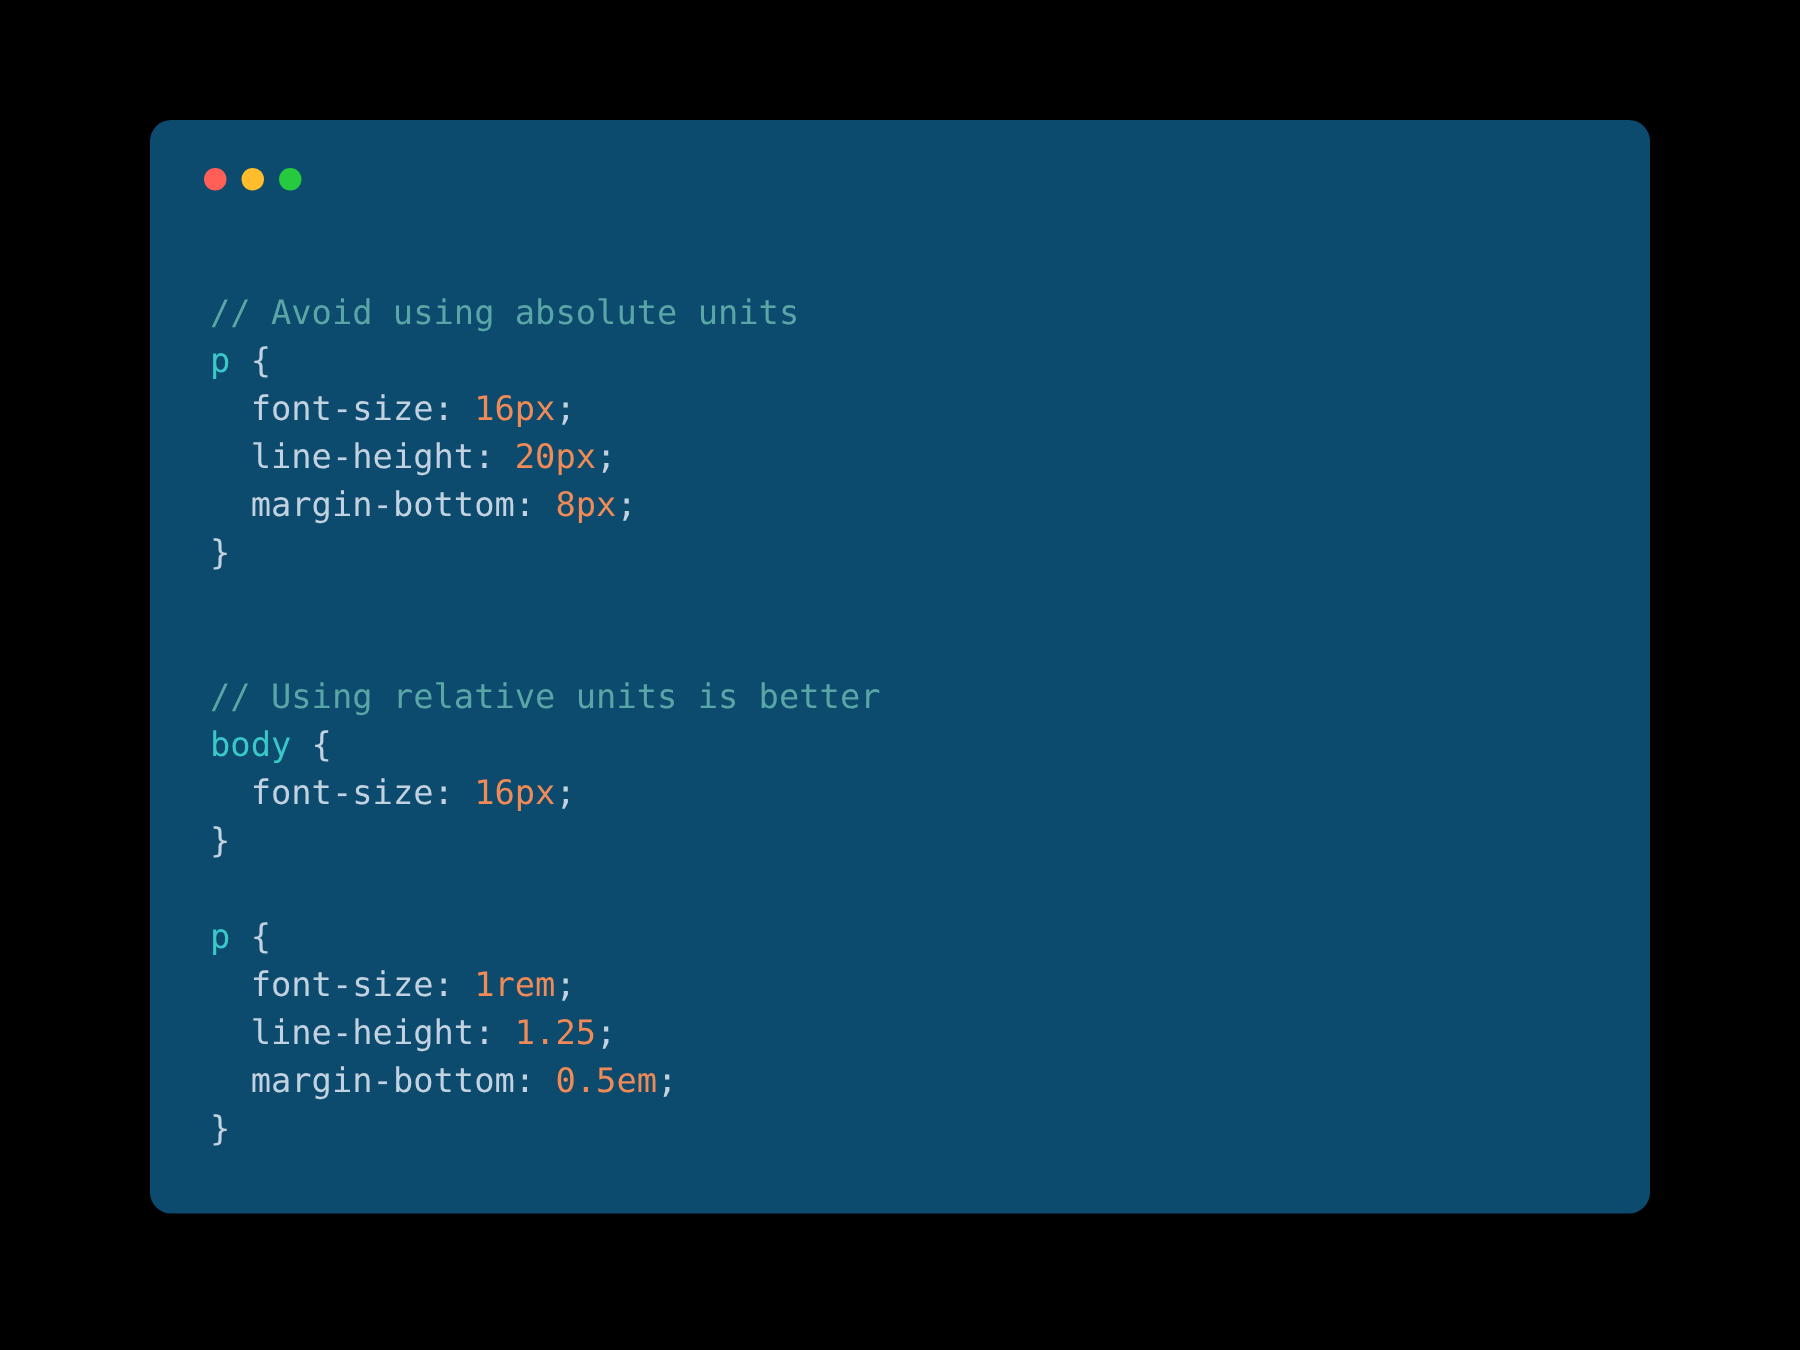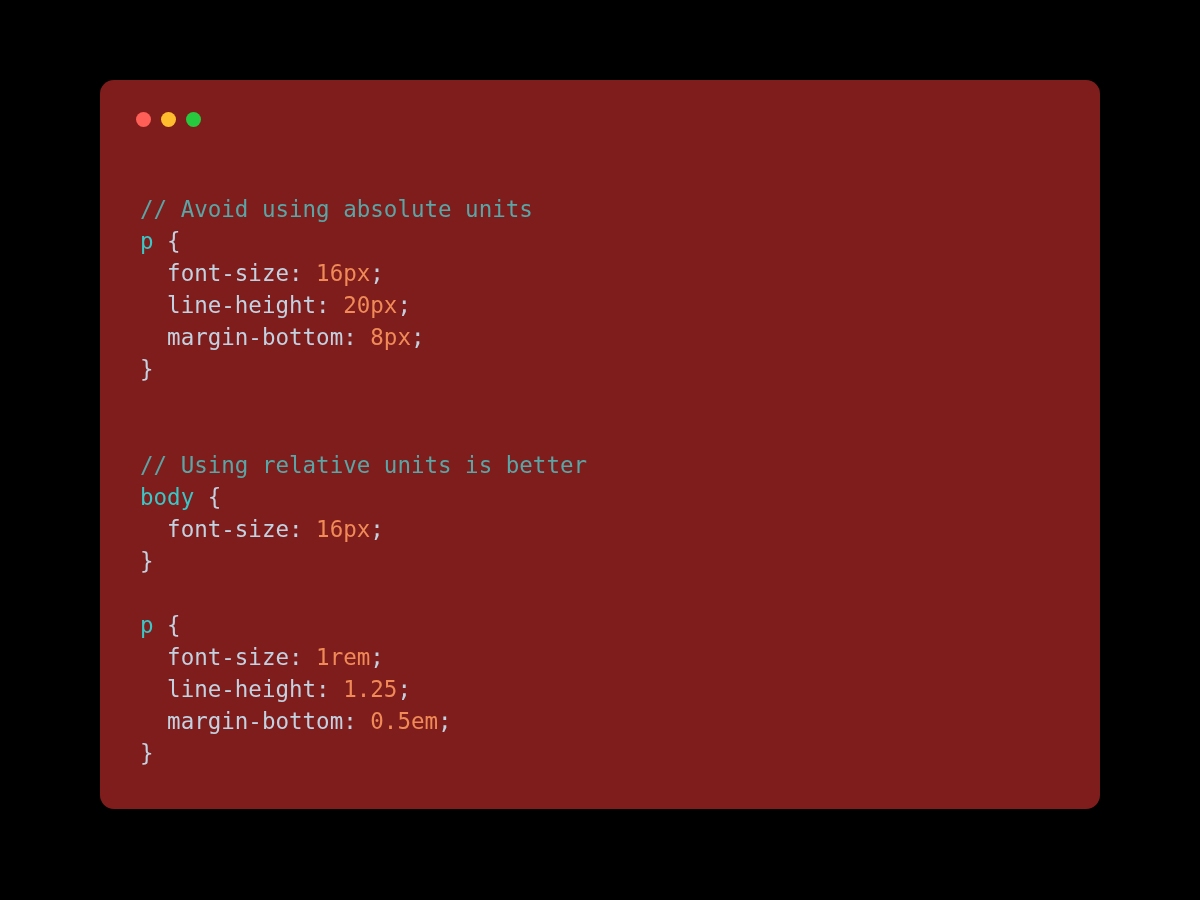--- a/index.html
+++ b/index.html
@@ -5,21 +5,21 @@
   * { margin: 0; padding: 0; box-sizing: border-box; }
   html, body { width: 1200px; height: 900px; background: #000; overflow: hidden; }
   body {
     display: flex;
     align-items: flex-start;
     justify-content: center;
     padding-top: 80px;
   }
   .window {
     width: 1000px;
-    background: #7f1d1d;
+    background: #0c4a6e;
     border-radius: 14px;
     padding: 32px 40px 40px 40px;
     font-family: "SFMono-Regular", Menlo, Consolas, ui-monospace, monospace;
     font-size: 22.5px;
     line-height: 32px;
     color: #c3d2e0;
   }
   .traffic {
     display: flex;
     gap: 10px;

